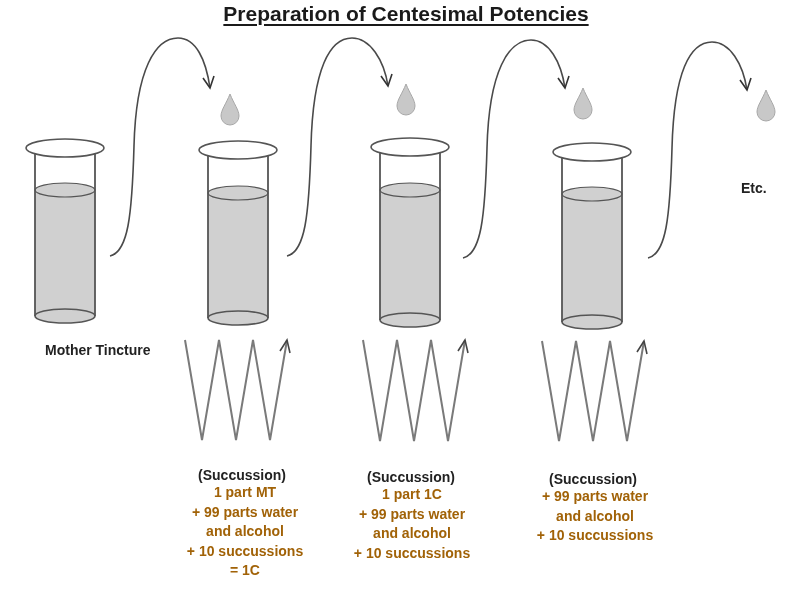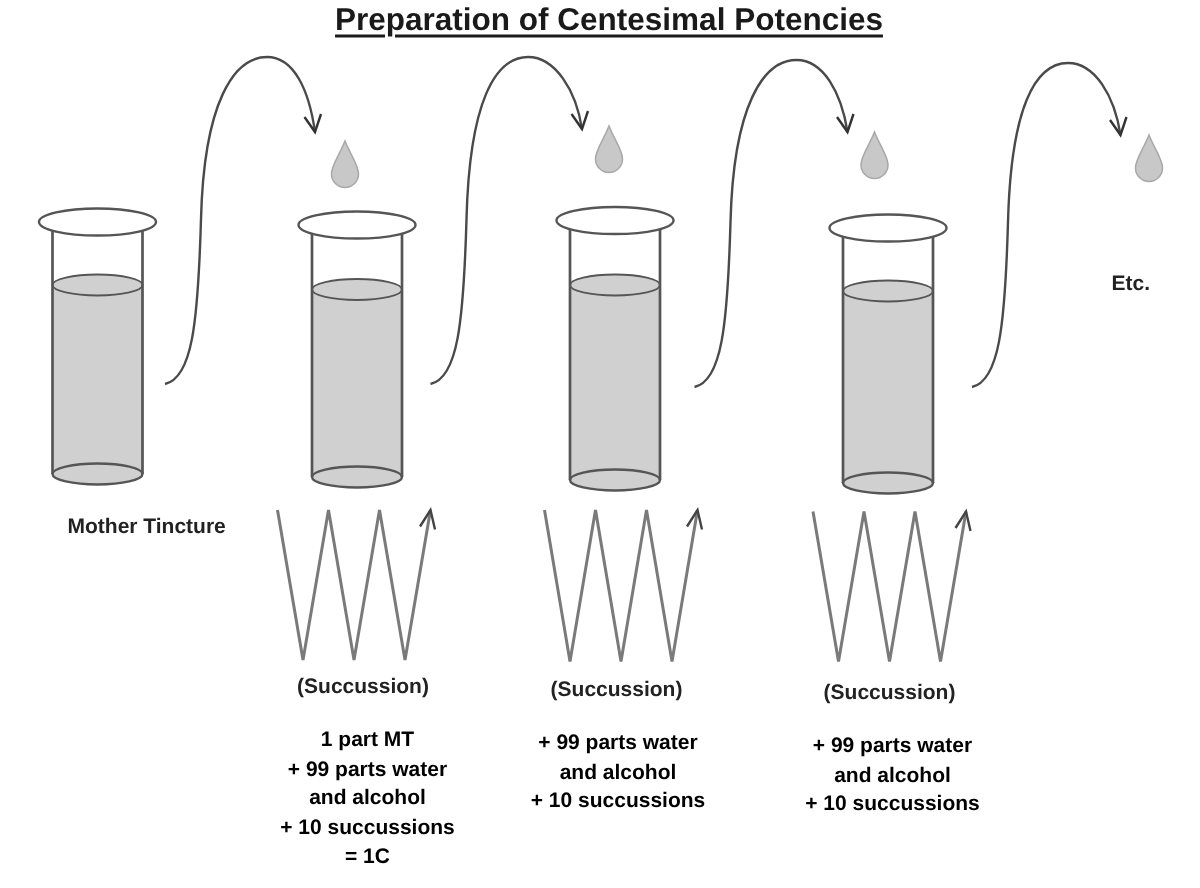--- a/index.html
+++ b/index.html
@@ -2,22 +2,22 @@
 <html><head>
 <meta charset="utf-8">
 <style>
   html, body { margin: 0; padding: 0; background: #ffffff; }
   body { width: 800px; height: 592px; position: relative; overflow: hidden; font-family: "Liberation Sans", sans-serif; }
   #diagram { position: absolute; left: 0; top: 0; width: 800px; height: 592px; }
   .title { position: absolute; left: 0; top: 2px; width: 812px; text-align: center; font-size: 21px; font-weight: bold; color: #1a1a1a; text-decoration: underline; text-underline-offset: 3px; }
   .lbl { position: absolute; font-weight: bold; color: #222; font-size: 14px; text-align: center; }
   .mt-label { left: 5px; top: 342px; padding-left: 40px; }
   .etc-label { left: 741px; top: 180px; }
-  .succ { position: absolute; font-weight: bold; color: #222; font-size: 14px; text-align: center; width: 160px; }
-  .recipe { position: absolute; font-weight: bold; color: #000000; font-size: 14px; text-align: center; width: 200px; line-height: 19.5px; }
+  .succ { position: absolute; font-weight: bold; color: #222; font-size: 14px; text-align: center; width: 160px; margin-top: 18px; }
+  .recipe { position: absolute; font-weight: bold; color: #a16207; font-size: 14px; text-align: center; width: 200px; line-height: 19.5px; }
   .recipe div { white-space: nowrap; }
 </style>
 </head>
 <body>
 
 <svg id="diagram" xmlns="http://www.w3.org/2000/svg" width="800" height="592" viewBox="0 0 800 592">
     <g>
       <rect x="35" y="190" width="60" height="126" fill="#d0d0d0"></rect>
       <ellipse cx="65" cy="316" rx="30" ry="7" fill="#d0d0d0" stroke="#555555" stroke-width="1.6"></ellipse>
       <ellipse cx="65" cy="190" rx="30" ry="7" fill="#d0d0d0" stroke="#555555" stroke-width="1.2"></ellipse>
@@ -87,20 +87,21 @@
 <div class="succ" style="left:513px; top:453px;">(Succussion)</div>
 
 <div class="recipe" style="left:145px; top:483px;">
   <div>1 part MT</div>
   <div>+ 99 parts water</div>
   <div>and alcohol</div>
   <div>+ 10 succussions</div>
   <div>= 1C</div>
 </div>
 <div class="recipe" style="left:312px; top:485px;">
+  <div>1 part 1C</div>
   <div>+ 99 parts water</div>
   <div>and alcohol</div>
   <div>+ 10 succussions</div>
 </div>
 <div class="recipe" style="left:495px; top:487px;">
   <div>+ 99 parts water</div>
   <div>and alcohol</div>
   <div>+ 10 succussions</div>
 </div>
 

